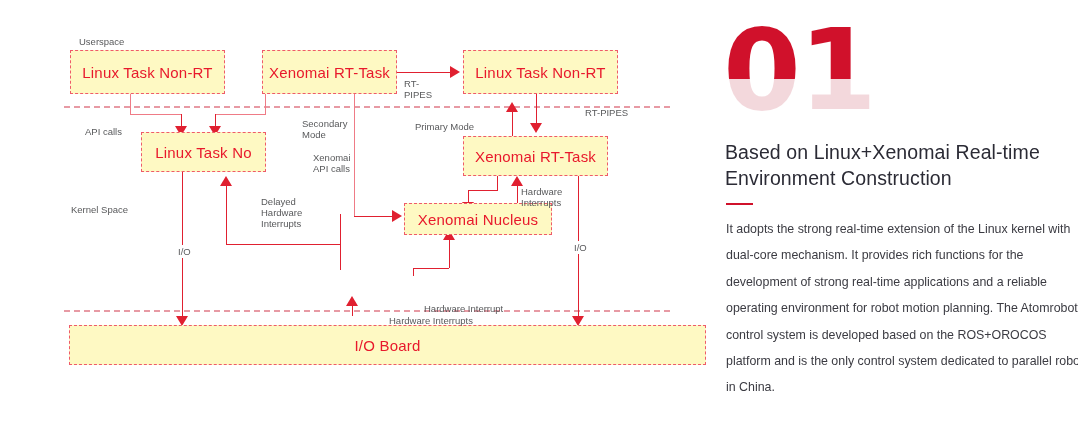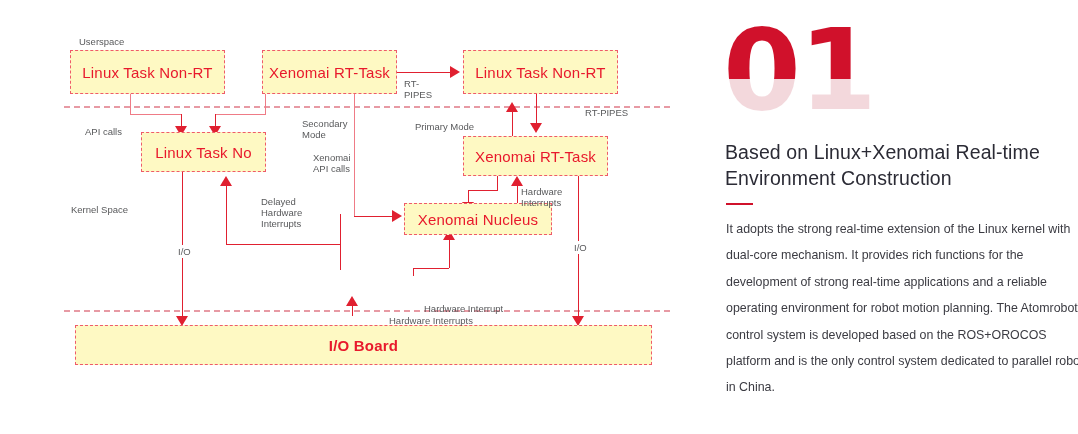--- a/index.html
+++ b/index.html
@@ -157,21 +157,21 @@
 
     <div class="box" style="left:70px;top:50px;width:155px;height:44px;">Linux Task Non-RT</div>
     <div class="box" style="left:262px;top:50px;width:135px;height:44px;">Xenomai RT-Task</div>
     <div class="box" style="left:463px;top:50px;width:155px;height:44px;">Linux Task Non-RT</div>
 
     <div class="box" style="left:141px;top:132px;width:125px;height:40px;">Linux Task No</div>
     <div class="box" style="left:463px;top:136px;width:145px;height:40px;">Xenomai RT-Task</div>
 
     <div class="box" style="left:404px;top:203px;width:148px;height:32px;">Xenomai Nucleus</div>
 
-    <div class="box" style="left:75px;top:325px;width:577px;height:40px;font-weight:bold;">I/O Board</div>
+    <div class="box" style="left:69px;top:325px;width:637px;height:40px;">I/O Board</div>
 
     <div class="lbl" style="left:404px;top:78px;">RT-<br>PIPES</div>
     <div class="lbl" style="left:258px;top:118px;margin-left:44px;">Secondary<br>Mode</div>
     <div class="lbl" style="left:415px;top:121px;">Primary Mode</div>
     <div class="lbl" style="left:557px;top:107px;padding-left:28px;">RT-PIPES</div>
     <div class="lbl" style="left:313px;top:152px;">Xenomai<br>API calls</div>
     <div class="lbl" style="left:261px;top:196px;">Delayed<br>Hardware<br>Interrupts</div>
     <div class="lbl" style="left:521px;top:186px;">Hardware<br>Interrupts</div>
     <div class="lbl" style="left:424px;top:259px;margin-top:44px;">Hardware Interrupt</div>
     <div class="lbl" style="left:389px;top:315px;">Hardware Interrupts</div>

